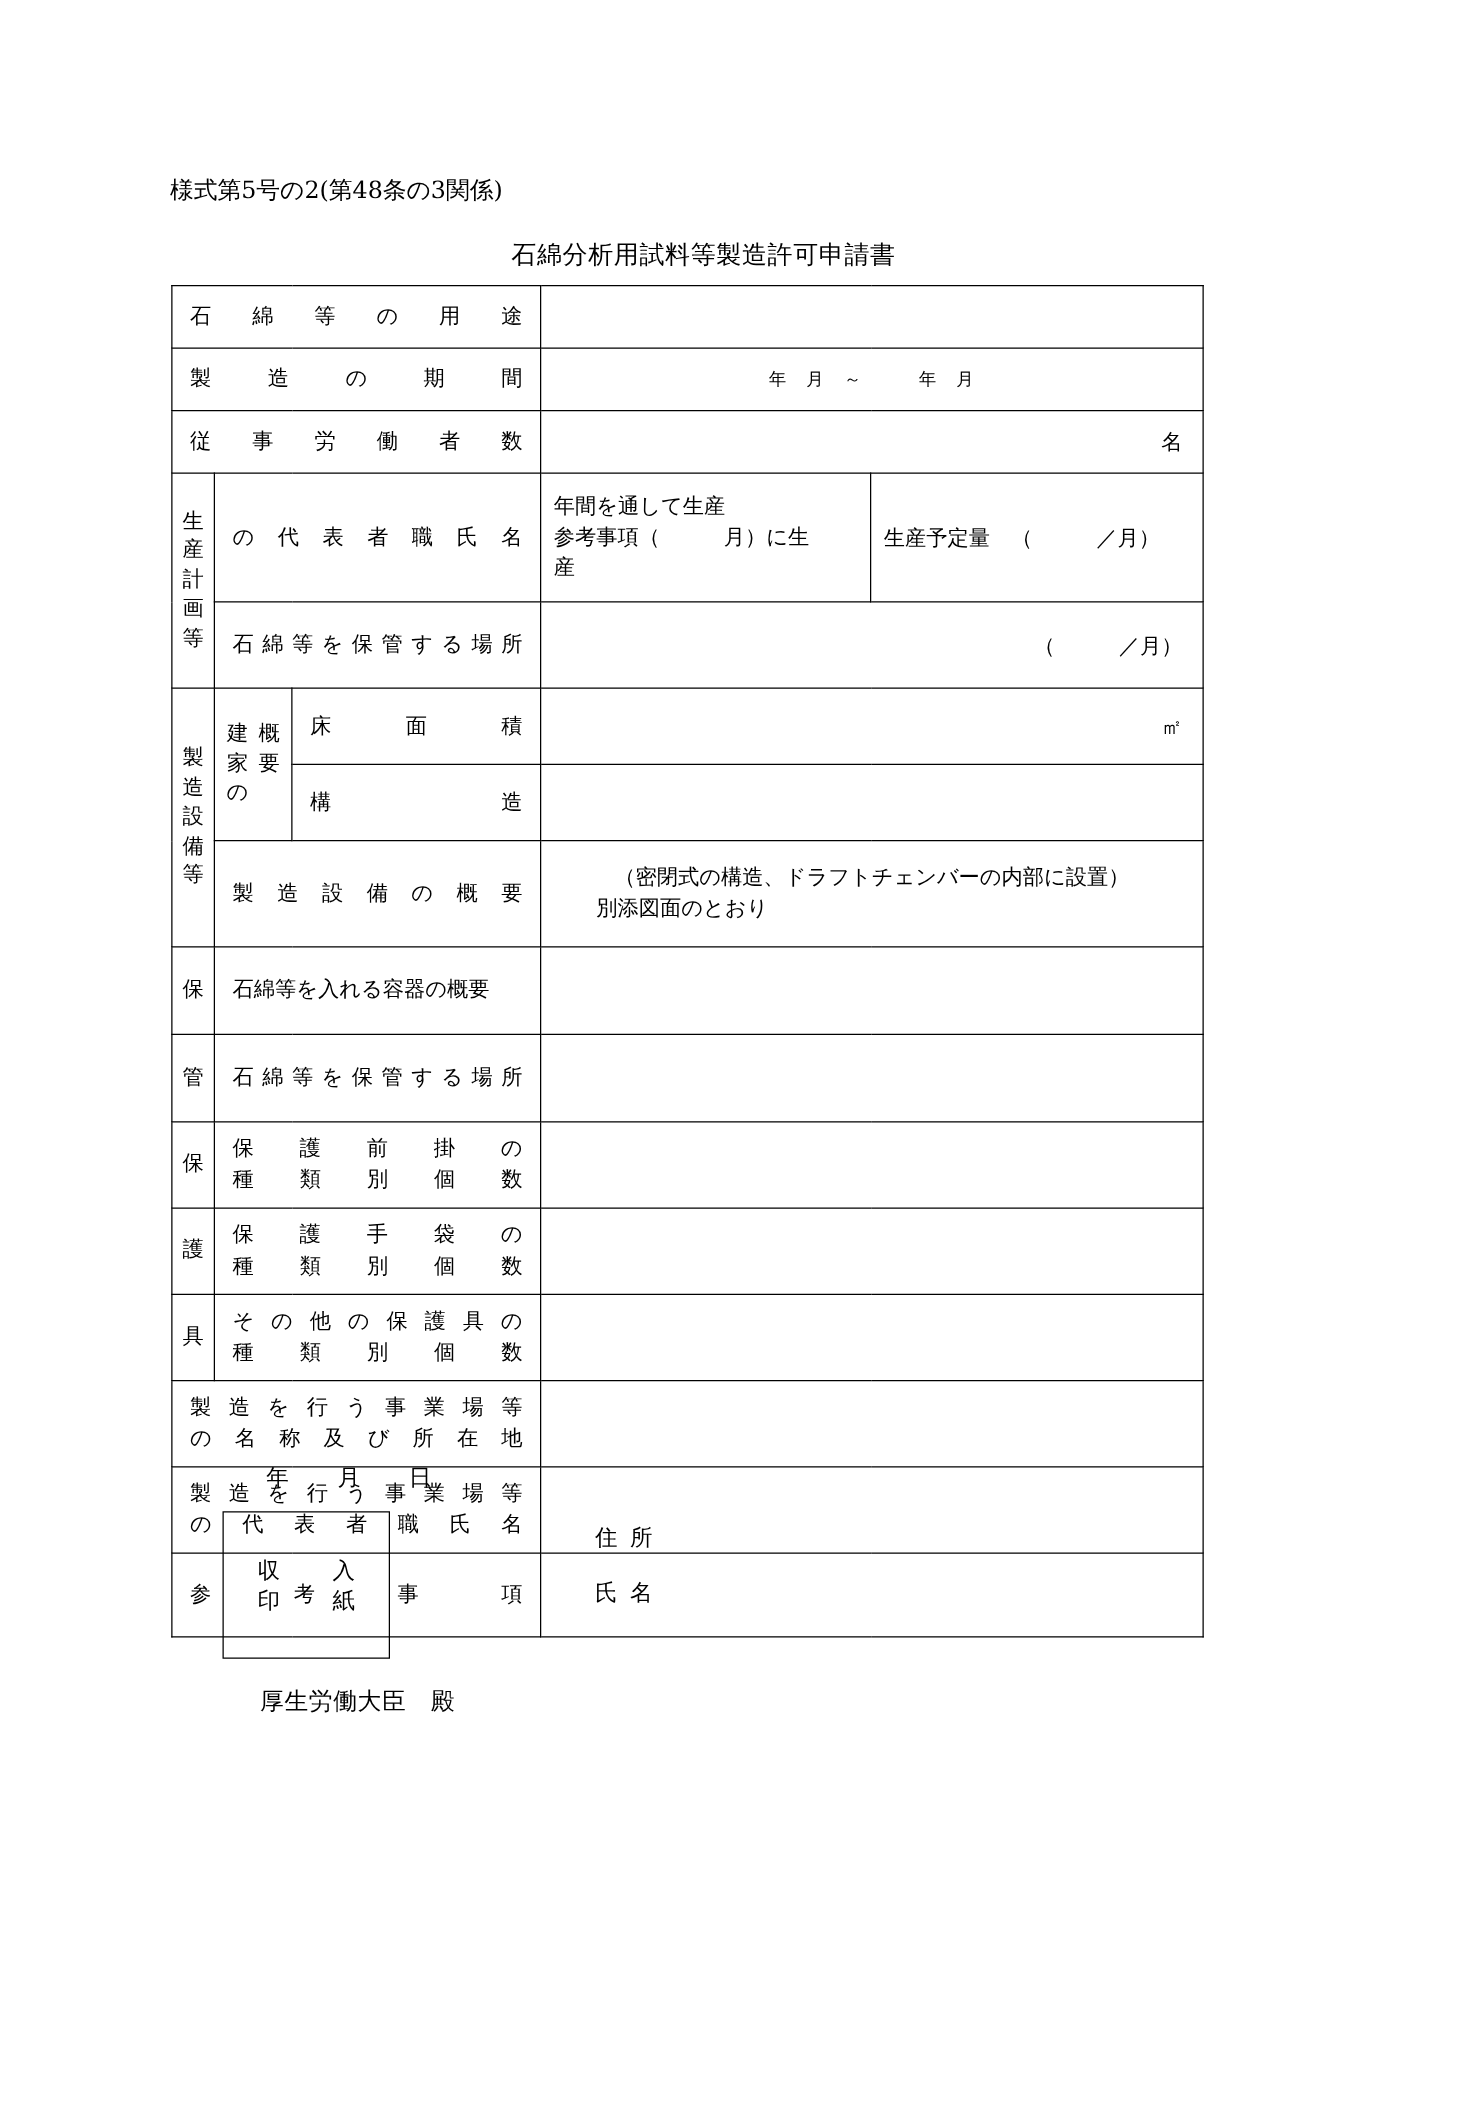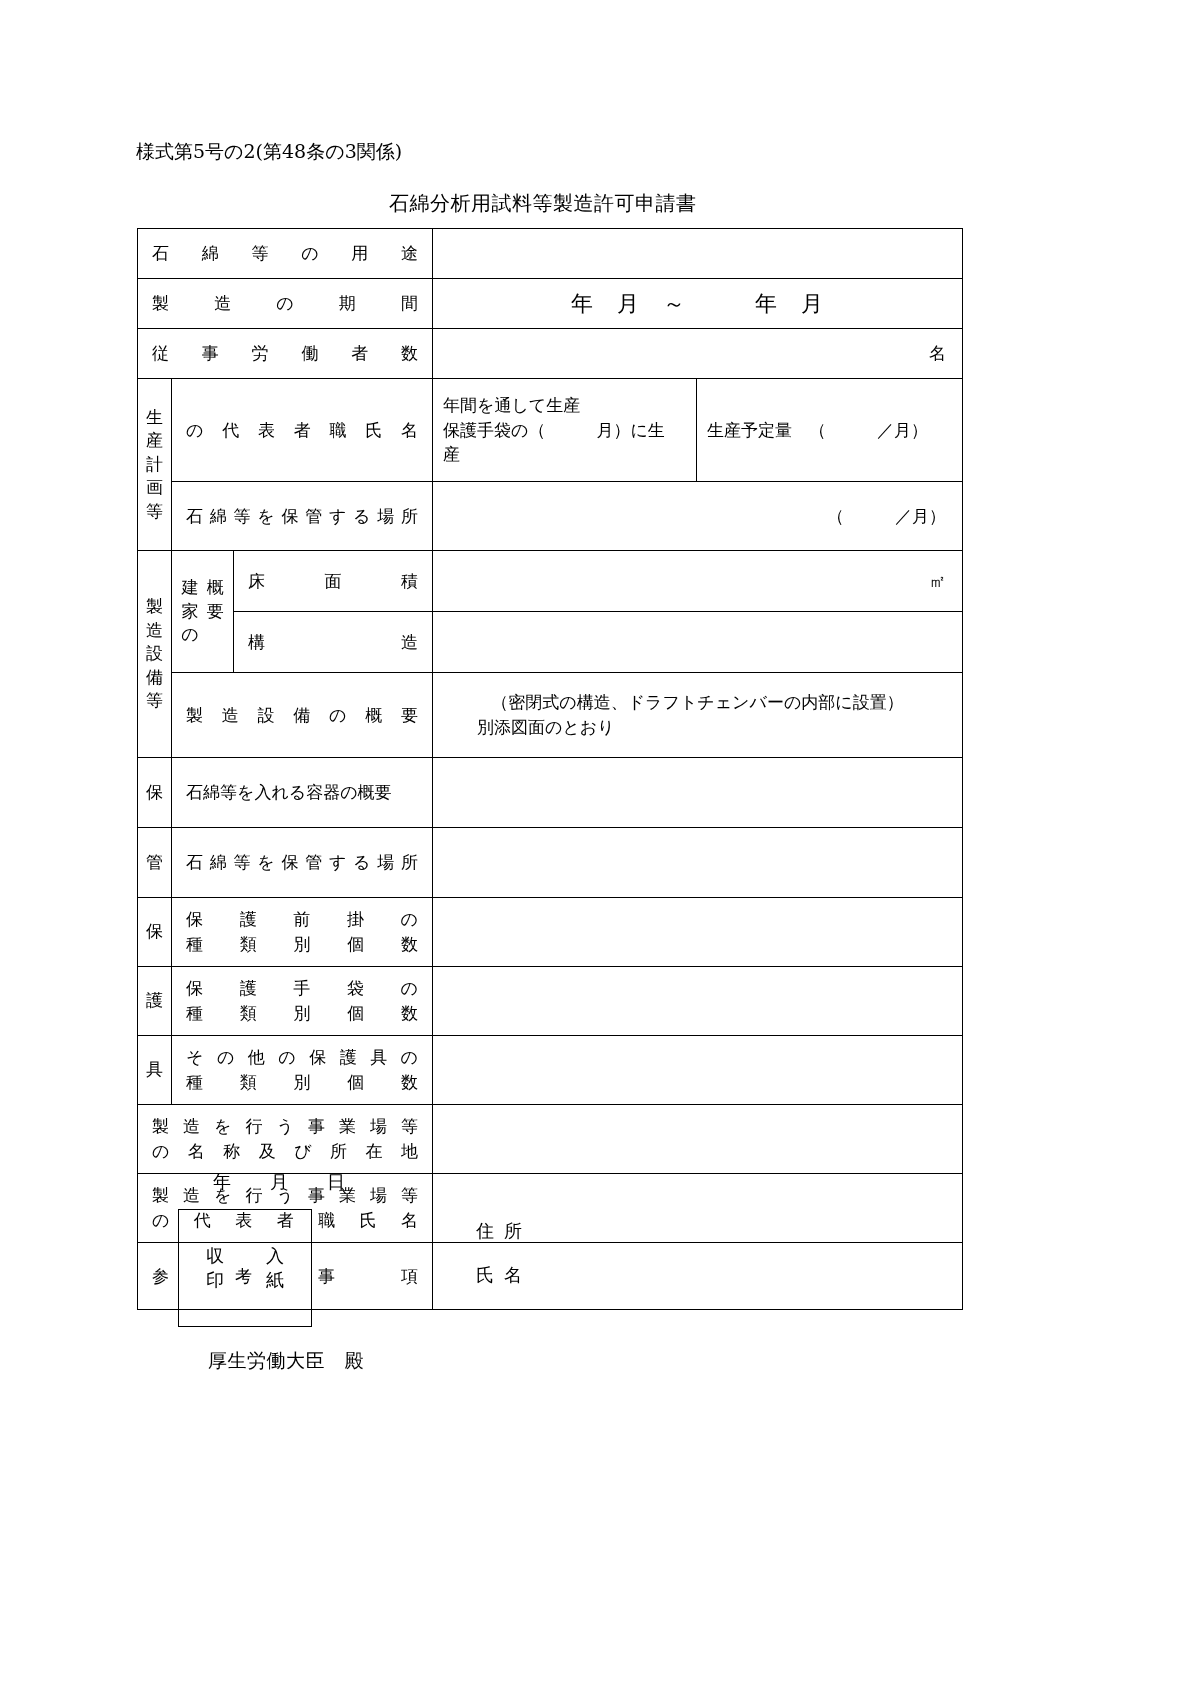--- a/index.html
+++ b/index.html
@@ -25,21 +25,21 @@
   .form-no {
     position: absolute;
     left: 136px;
     top: 139px;
     font-size: 19px;
     letter-spacing: 0px;
     white-space: nowrap;
   }
   .doc-title {
     position: absolute;
-    left: 389px;
+    left: 409px;
     top: 190px;
     font-size: 20px;
     letter-spacing: 0.5px;
     white-space: nowrap;
   }
   
   table.form {
     position: absolute;
     left: 137px;
     top: 228px;
@@ -104,21 +104,21 @@
   .vlab2 .col { display: flex; flex-direction: column; line-height: 1.38; text-align: center; }
   
   .val { padding: 6px 10px !important; }
   .val-c { text-align: center; }
   .val-r { text-align: right; padding-right: 16px !important; }
   .period-line {
     display: flex;
     justify-content: center;
     align-items: center;
     gap: 0;
-    font-size: 22px;
+    font-size: 14px;
     white-space: nowrap;
     letter-spacing: 1px;
   }
   .multi { line-height: 1.45; margin-left: 32px; }
   .indent1 { padding-left: 34px; }
   
   .date-line {
     position: absolute;
     left: 213px;
     top: 1170px;
@@ -198,21 +198,21 @@
         <td class="vlab" rowspan="2">
           <span>生</span>
           <span>産</span>
           <span>計</span>
           <span>画</span>
           <span>等</span>
         </td>
         <td class="lab" colspan="2" style="height:90px">の代表者職氏名</td>
         <td class="val multi">
           <div>年間を通して生産</div>
-          <div>保護手袋の（　　　月）に生</div>
+          <div>参考事項（　　　月）に生</div>
           <div>産</div>
         </td>
         <td class="val">生産予定量　（　　　／月）</td>
       </tr>
 
       <tr>
         <td class="lab" colspan="2" style="height:56px">石綿等を保管する場所</td>
         <td class="val val-r" colspan="2">（　　　／月）</td>
       </tr>
 

